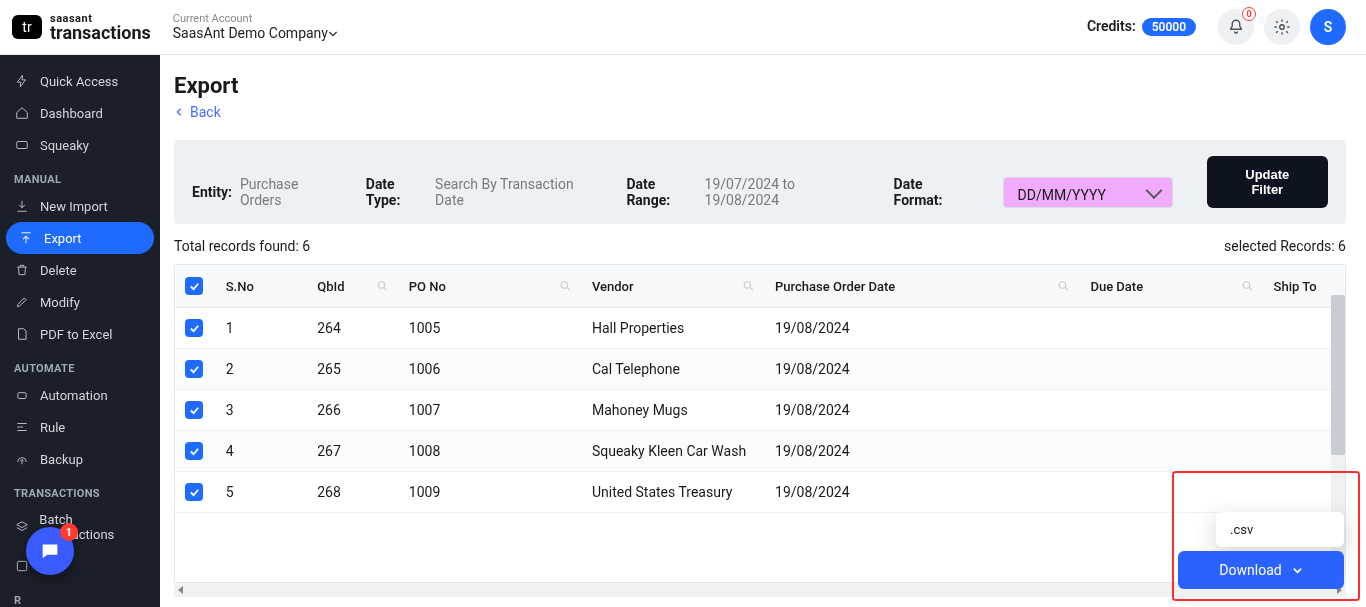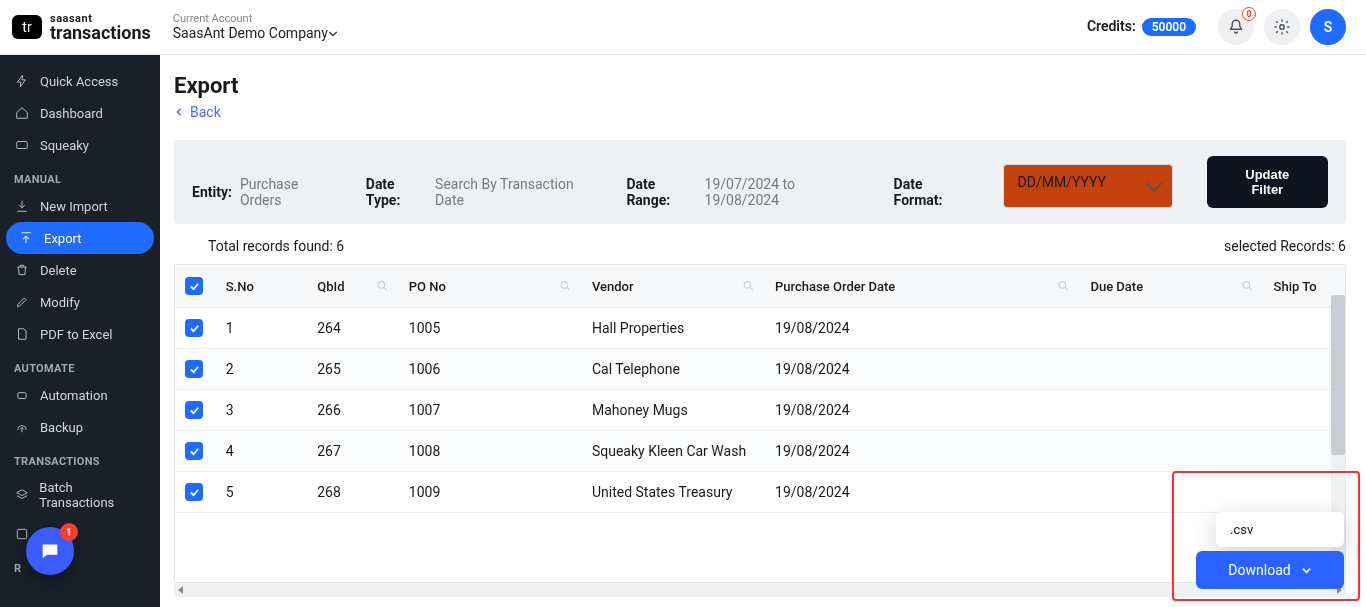--- a/index.html
+++ b/index.html
@@ -35,45 +35,45 @@
   
   
   .main { flex:1; padding: 18px 20px 10px 14px; display:flex; flex-direction:column; overflow:hidden; }
   .ptitle { font-size: 22px; font-weight: 700; }
   .back { color:#4f6bff; font-size: 14px; margin-top: 6px; display:flex; align-items:center; gap:6px; cursor:pointer; }
   
   .filterbar { margin-top: 20px; background:#eef1f4; border-radius:4px; padding: 16px 18px; display:flex; align-items:flex-end; gap: 34px; flex-wrap:nowrap; font-size:14px; }
   .fb-pair { display:flex; align-items:center; gap:8px; }
   .fb-lbl { font-weight:700; }
   .fb-val { color:#777a80; }
-  .fb-select { background:#c2410c; border:1px solid #d9dde2; border-radius:4px; padding:9px 40px 17px 14px; font-size:14px; position:relative; min-width:170px; cursor:pointer;}
+  .fb-select { background:#f0abfc; border:1px solid #d9dde2; border-radius:4px; padding:9px 40px 4px 14px; font-size:14px; position:relative; min-width:170px; cursor:pointer;}
   .fb-select::after { content:""; position:absolute; right:12px; top:50%; width:10px; height:10px; border-right:2px solid #555; border-bottom:2px solid #555; transform: translateY(-70%) rotate(45deg); }
   .btn-dark { background:#0e1320; color:#fff; border:none; padding:11px 24px; border-radius:6px; font-weight:600; font-size:13px; cursor:pointer; }
   
-  .countbar { display:flex; justify-content:space-between; margin-top: 14px; font-size:14px;margin-left:34px; }
+  .countbar { display:flex; justify-content:space-between; margin-top: 14px; font-size:14px; }
   
   .tablewrap { margin-top: 10px; border:1px solid #e3e6ea; border-radius:2px; flex:1; overflow:hidden; position:relative; }
   table { width:100%; border-collapse: collapse; table-layout:fixed; }
   thead th { background:#f6f8fa; text-align:left; font-weight:500; font-size:13px; padding: 12px 10px; border-bottom:1px solid #e3e6ea; position:relative; }
   thead th .srch { position:absolute; right:10px; top:50%; transform:translateY(-50%); opacity:0.4; }
   tbody td { padding: 11px 10px; border-bottom:1px solid #eef0f2; font-size:14px; white-space:nowrap; overflow:hidden; text-overflow:ellipsis; }
   tbody tr:nth-child(even) td { background:#fafbfc; }
   .cbx { width:18px; height:18px; border-radius:4px; background:#1f6bff; display:inline-flex; align-items:center; justify-content:center; cursor:pointer; }
   .rt-scroll { position:absolute; right:0; top:30px; width:14px; bottom:0; background:#f0f1f3; }
   .rt-scroll .thumb { width:100%; height:160px; background:#c9cdd3; border-radius:2px;}
   .hscroll { height:14px; background:#f0f1f3; margin-top:0; position:relative; }
   .hscroll::before, .hscroll::after { content:""; position:absolute; top:3px; width:0;height:0; border-top:4px solid transparent; border-bottom:4px solid transparent;}
   .hscroll::before { left:4px; border-right:5px solid #888;}
   .hscroll::after { right:4px; border-left:5px solid #888;}
   
   
   .annot { position:absolute; right:6px; bottom:6px; width:188px; height:130px; border:2.5px solid #ff2d2d; border-radius:4px; background:transparent; pointer-events:none; z-index:40;}
   .pop { position:absolute; right:22px; bottom:60px; width:128px; background:#fff; border-radius:6px; box-shadow:0 6px 22px rgba(0,0,0,0.18); z-index:50; overflow:hidden;}
   .pop-item { padding:10px 14px; font-size:13px; cursor:pointer; }
-  .btn-dl { position:absolute; right:22px; bottom:18px; width:148px; background:#2a62ff; color:#fff; padding:11px 14px; border-radius:6px; font-size:14px; display:flex; align-items:center; justify-content:center; gap:10px; cursor:pointer; z-index:50;}
+  .btn-dl { position:absolute; right:22px; bottom:18px; width:166px; background:#2a62ff; color:#fff; padding:11px 14px; border-radius:6px; font-size:14px; display:flex; align-items:center; justify-content:center; gap:10px; cursor:pointer; z-index:50;}
   
   col.c-cb { width:40px;} col.c-sn{width:90px;} col.c-qb{width:90px;} col.c-po{width:180px;} col.c-vn{width:180px;} col.c-dt{width:310px;} col.c-dd{width:180px;} col.c-st{width:80px;}
   
   svg { display:block; }
 </style>
 </head>
 <body>
 
 <div class="topbar">
   <div class="logo-block">
@@ -183,20 +183,28 @@
     </div>
 
     <div class="sb-head">AUTOMATE</div>
     <div class="sb-item">
       <span class="sb-ico">
           <svg width="14" height="14" viewBox="0 0 24 24">
             <rect x="5" y="8" width="14" height="10" rx="2" fill="none" stroke="#d0d4db" stroke-width="1.6"></rect>
           </svg>
         </span>
       <span>Automation</span>
+    </div>
+    <div class="sb-item">
+      <span class="sb-ico">
+          <svg width="14" height="14" viewBox="0 0 24 24">
+            <path d="M4 6h16M4 12h10M4 18h16" stroke="#d0d4db" stroke-width="1.6"></path>
+          </svg>
+        </span>
+      <span>Rule</span>
     </div>
     <div class="sb-item">
       <span class="sb-ico">
           <svg width="14" height="14" viewBox="0 0 24 24">
             <path d="M5 17a7 7 0 1114 0M12 21v-8m-3 3l3-3 3 3" fill="none" stroke="#d0d4db" stroke-width="1.6"></path>
           </svg>
         </span>
       <span>Backup</span>
     </div>
 

